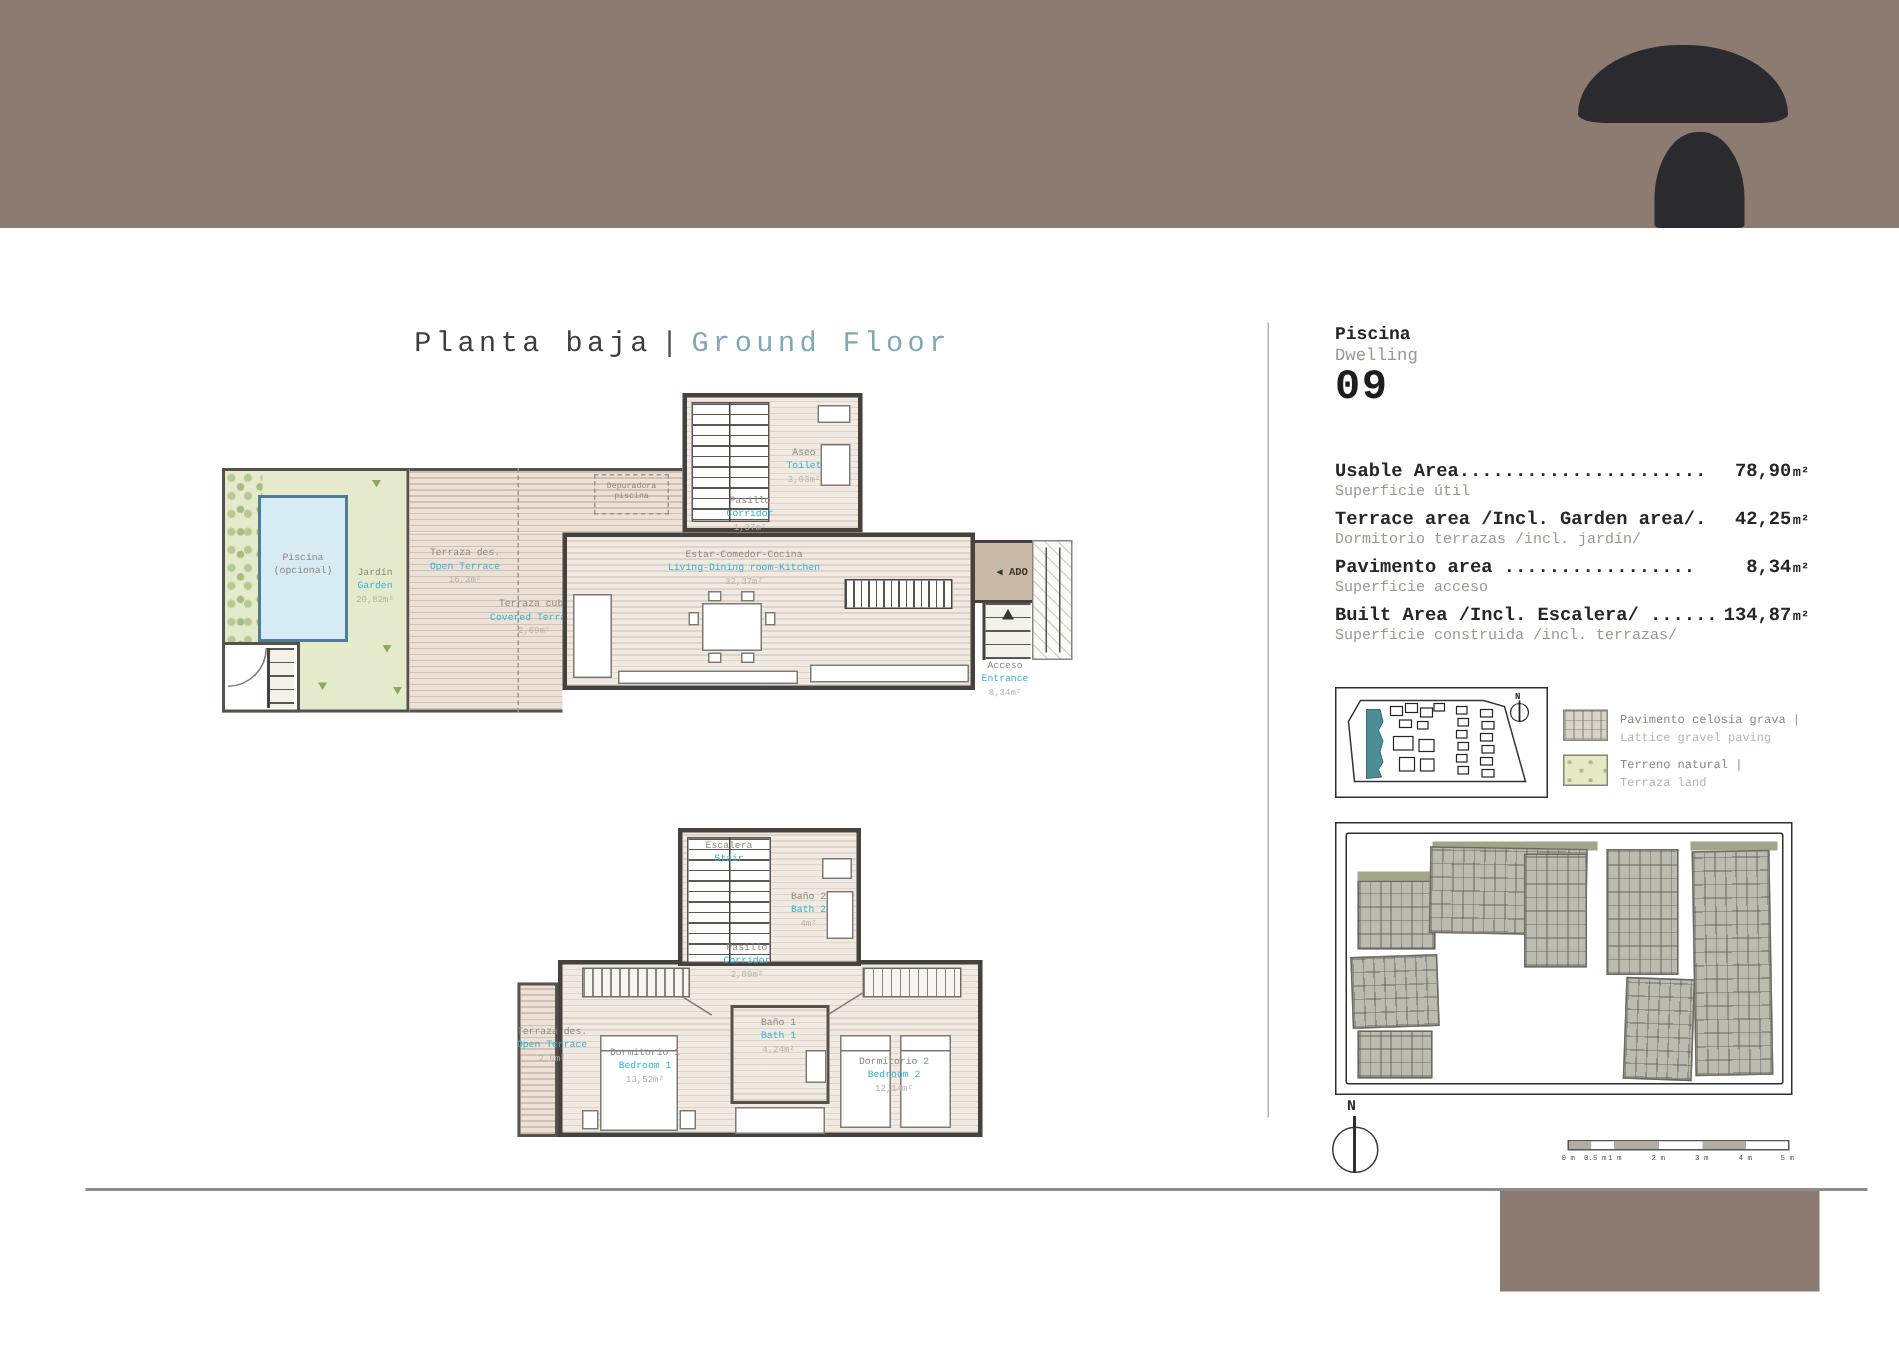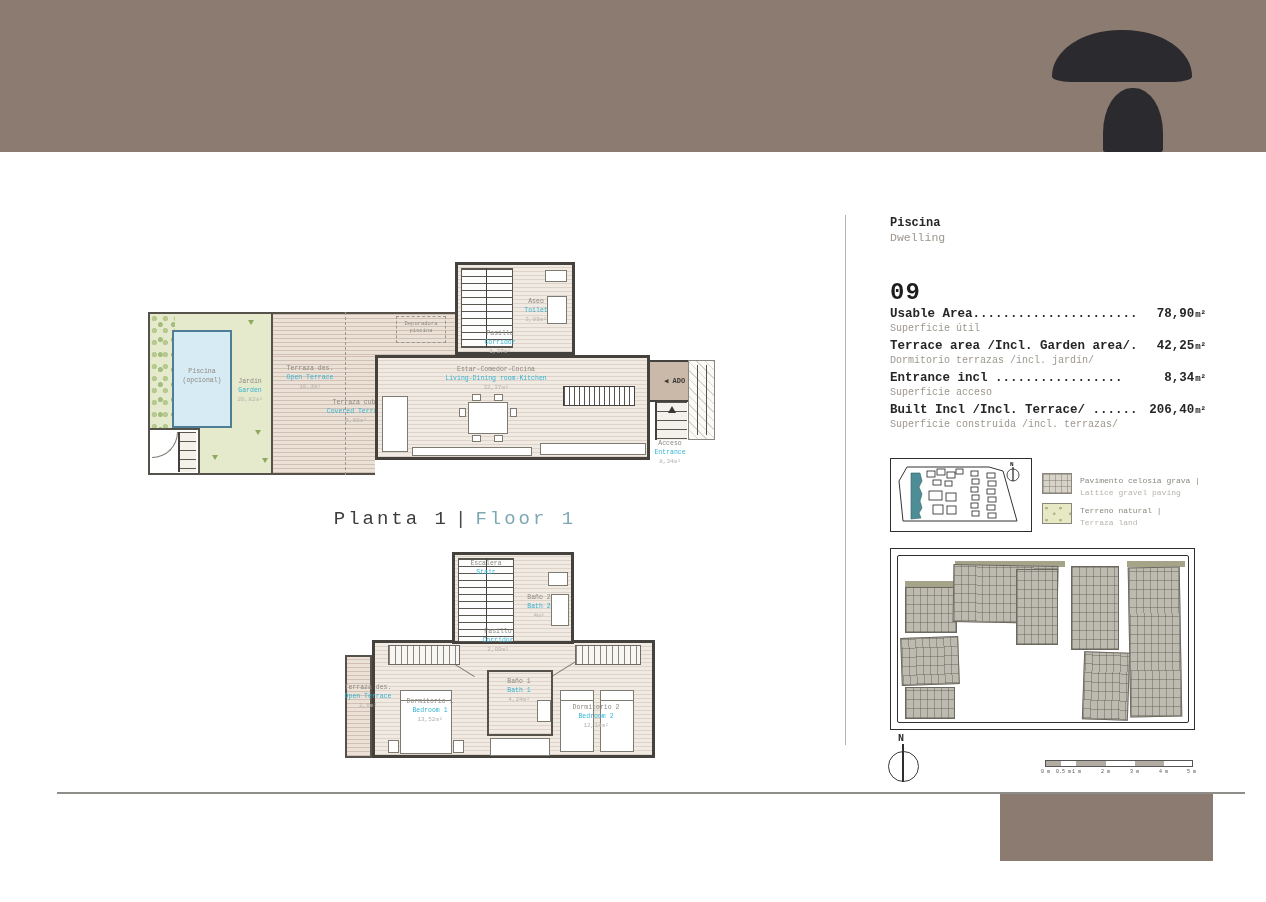--- a/index.html
+++ b/index.html
@@ -62,21 +62,21 @@
   .rlabel .ar { color:#b6b1aa; display:block; font-size:6px; }
   .rlabel.sm { font-size:5.5px; }
 
   .ado { background:#cab8a8; border:2px solid #45423d; color:#3a3833; font-size:7px;
          font-weight:bold; display:flex; align-items:center; justify-content:center; white-space:nowrap; }
 
   
   .vdiv { left:845px; top:215px; width:1px; height:530px; background:#b7b2ab; }
   .sb-es { color:#9d978f; }
   .sb-bold { color:#262626; font-weight:bold; }
-  .dwelling-no { font-size:24px; font-weight:bold; color:#1d1d1d; letter-spacing:1px;margin-top:36px; }
+  .dwelling-no { font-size:28px; font-weight:bold; color:#1d1d1d; letter-spacing:1px; }
   .arow { left:890px; width:316px; display:flex; align-items:baseline; font-size:12.5px;
           white-space:nowrap; }
   .arow .lbl { font-weight:bold; color:#262626; flex:1; overflow:hidden; }
   .arow .val { font-weight:bold; color:#262626; }
   .arow .unit { font-weight:bold; color:#262626; font-size:9px; margin-left:1px; }
   .aes { left:890px; font-size:10px; color:#9d978f; white-space:nowrap; }
 
   .legend-swatch { width:30px; height:21px; border:1px solid #8a867e; }
   .sw-gravel { background-color:#d8d3c8;
     background-image:repeating-linear-gradient(90deg, rgba(110,105,95,.4) 0 1px, transparent 1px 6px),
@@ -107,20 +107,23 @@
 </style>
 </head>
 <body>
 
 <div id="app">
 
   <div class="abs band"></div>
   <div class="abs logo-cap"></div>
   <div class="abs logo-stem"></div>
 
+  <div class="abs ptitle" style="top:218px;">
+    <span>Planta baja</span><span class="sep">|</span><span class="en">Ground Floor</span>
+  </div>
 
   <div class="abs" style="left:0;top:0;width:0;height:0;">
 
     <div class="abs garden-bg wall2" style="left:148px;top:312px;width:125px;height:163px;"></div>
     <div class="abs vines" style="left:151px;top:315px;width:24px;height:118px;"></div>
     <div class="abs" style="left:172px;top:330px;width:60px;height:98px;background:#d7ebf4;border:2px solid #4e7e96;"></div>
     <div class="abs rlabel" style="left:166px;top:368px;width:72px;">
       <span class="es">Piscina</span>
       <span class="es">(opcional)</span>
     </div>
@@ -197,23 +200,20 @@
     <div class="abs rlabel" style="left:646px;top:440px;width:48px;">
       <span class="es">Acceso</span>
       <span class="en">Entrance</span>
       <span class="ar">8,34m²</span>
     </div>
     <div class="abs trees" style="left:688px;top:360px;width:27px;height:80px;"></div>
     <div class="abs" style="left:697px;top:365px;width:1px;height:70px;background:#55524c;"></div>
     <div class="abs" style="left:706px;top:365px;width:1px;height:70px;background:#55524c;"></div>
   </div>
 
-  <div class="abs ptitle" style="top:508px;">
-    <span>Planta 1</span><span class="sep">|</span><span class="en">Floor 1</span>
-  </div>
 
   <div class="abs" style="left:0;top:0;width:0;height:0;">
     <div class="abs hatch-terr wall2" style="left:345px;top:655px;width:27px;height:103px;"></div>
     <div class="abs hatch-floor wall3" style="left:372px;top:640px;width:283px;height:118px;"></div>
     <div class="abs hatch-floor wall3" style="left:452px;top:552px;width:122px;height:92px;"></div>
 
     <div class="abs stairs" style="left:458px;top:558px;width:56px;height:84px;"></div>
     <div class="abs" style="left:486px;top:558px;width:1px;height:84px;background:#45423d;"></div>
     <div class="abs rlabel" style="left:464px;top:560px;width:44px;">
       <span class="es">Escalera</span>
@@ -289,29 +289,29 @@
   <div class="abs aes" style="top:323px;">Superficie útil</div>
 
   <div class="abs arow" style="top:339px;">
     <span class="lbl">Terrace area /Incl. Garden area/.</span>
     <span class="val">42,25</span>
     <span class="unit">m²</span>
   </div>
   <div class="abs aes" style="top:355px;">Dormitorio terrazas /incl. jardín/</div>
 
   <div class="abs arow" style="top:371px;">
-    <span class="lbl">Entrance incl  .................</span>
+    <span class="lbl">Pavimento area  .................</span>
     <span class="val">8,34</span>
     <span class="unit">m²</span>
   </div>
   <div class="abs aes" style="top:387px;">Superficie acceso</div>
 
   <div class="abs arow" style="top:403px;">
-    <span class="lbl">Built Incl /Incl. Terrace/ ......</span>
-    <span class="val">206,40</span>
+    <span class="lbl">Built Area /Incl. Escalera/ ......</span>
+    <span class="val">134,87</span>
     <span class="unit">m²</span>
   </div>
   <div class="abs aes" style="top:419px;">Superficie construida /incl. terrazas/</div>
 
   <div class="abs mapbox" style="left:890px;top:458px;width:142px;height:74px;">
     <svg width="139" height="71" viewBox="0 0 139 71">
       <path d="M16 8 L98 8 L112 12 L126 62 L12 62 L8 22 Z" fill="none" stroke="#333" stroke-width="1"></path>
       <path d="M20 14 l9 0 l2 8 l-3 6 l3 7 l-2 7 l2 7 l-3 5 l2 5 l-10 1 Z" fill="#4d8e96" stroke="#2e5f66" stroke-width="0.6"></path>
       <g fill="#fff" stroke="#222" stroke-width="0.8">
         <rect x="36" y="12" width="8" height="6"></rect>

